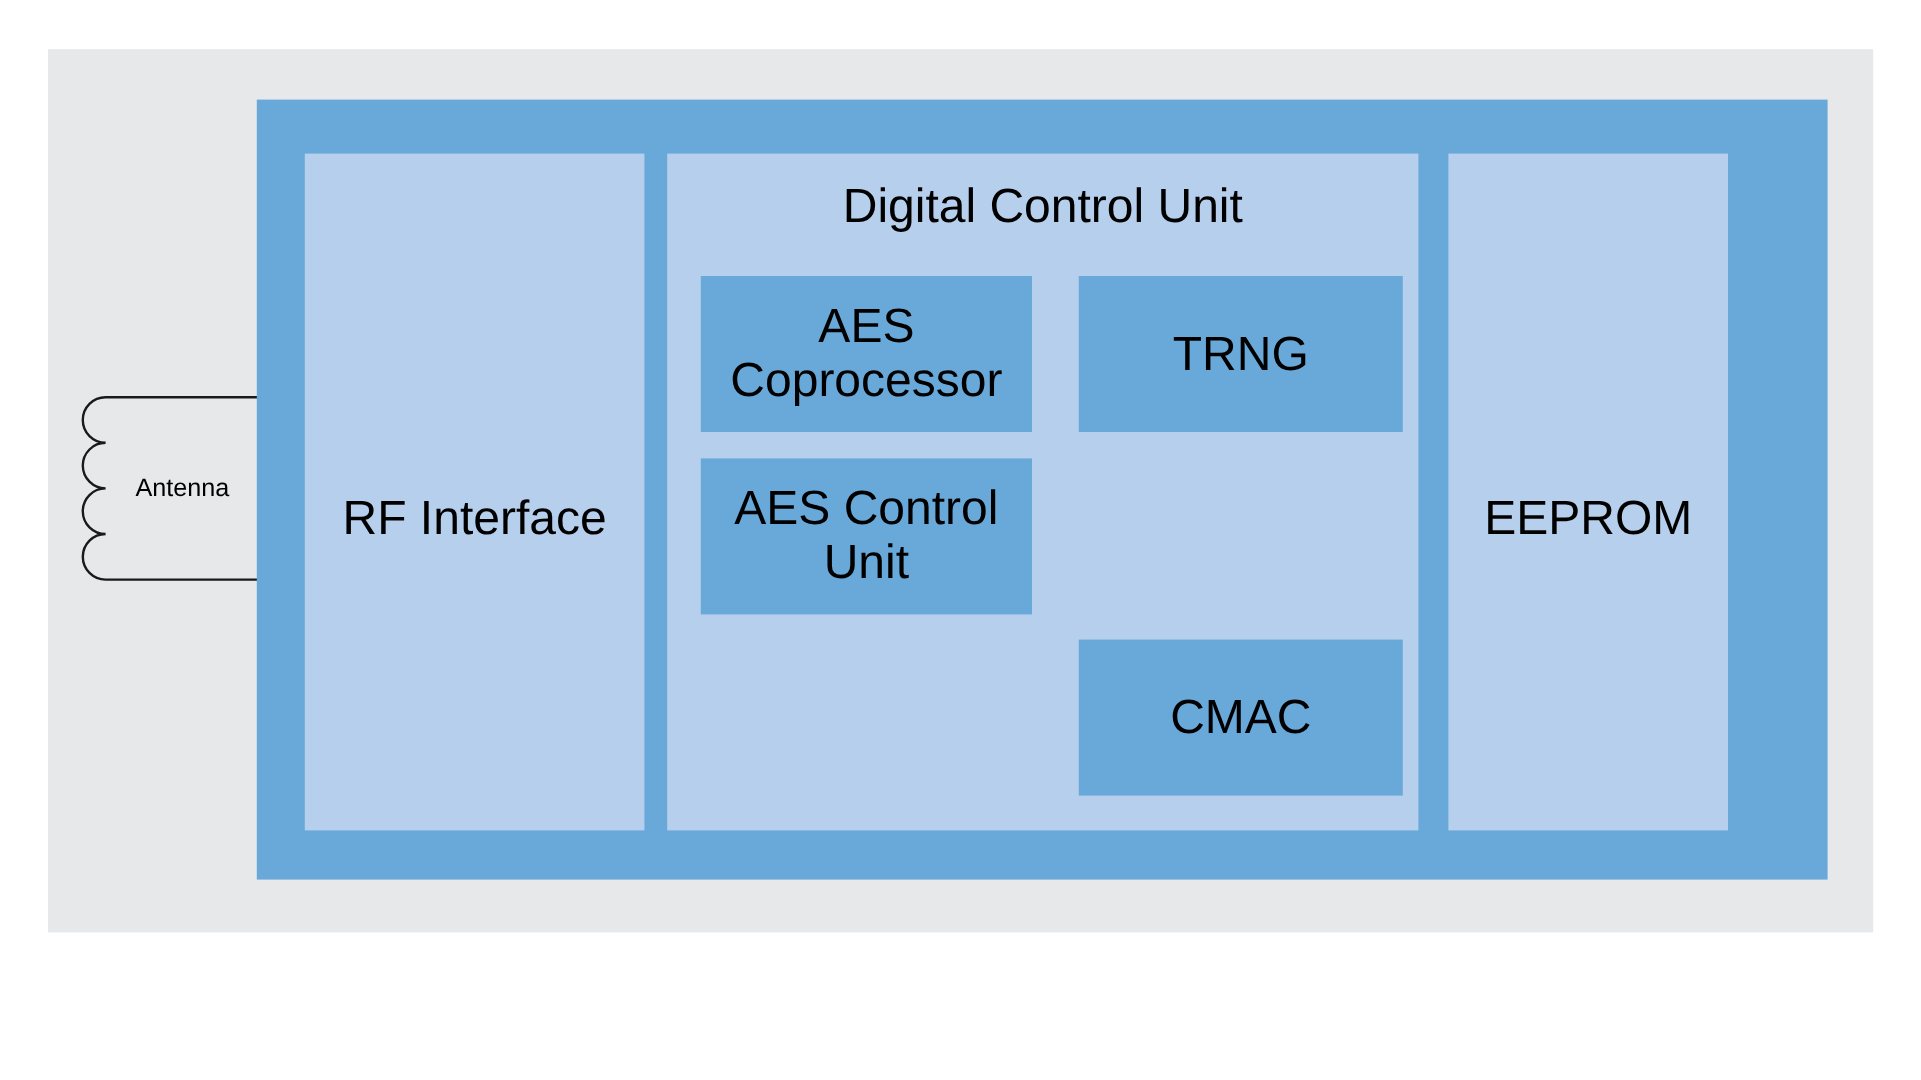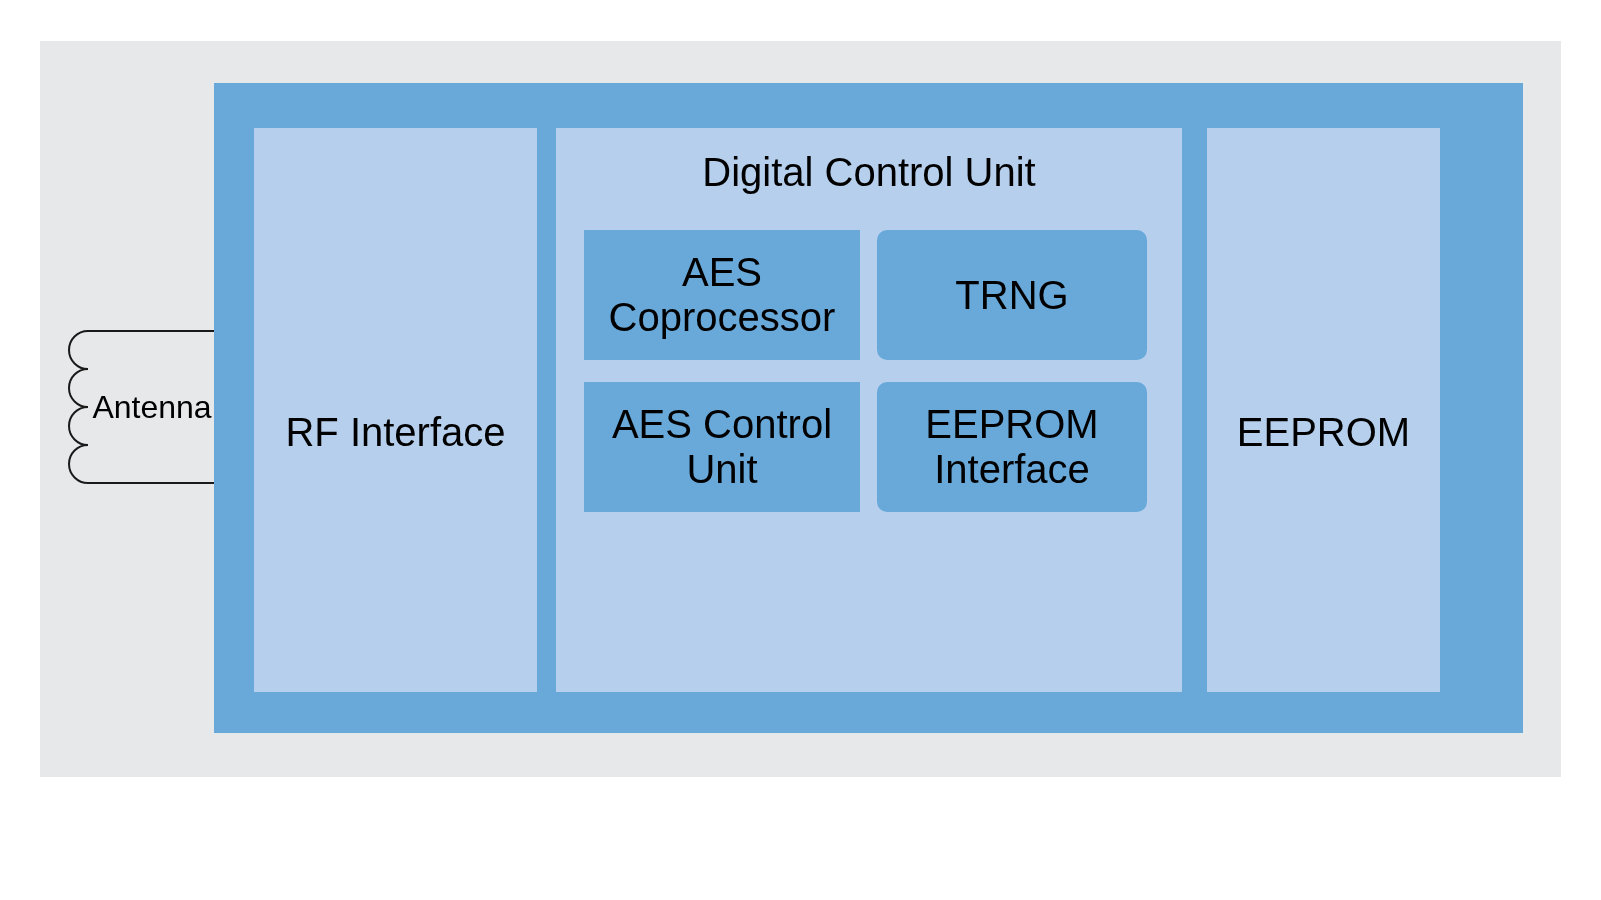--- a/index.html
+++ b/index.html
@@ -23,21 +23,21 @@
   .panel{
     position:absolute;left:40px;top:41px;width:1521px;height:736px;
     background:var(--panel-gray);
   }
   
   .antenna-svg{position:absolute;left:60px;top:320px;width:160px;height:172px;}
   .antenna-svg path{stroke:var(--antenna-line);stroke-width:2;fill:none;}
   .antenna-label{
     position:absolute;left:92px;top:385px;width:120px;height:44px;
     display:flex;align-items:center;justify-content:center;
-    font-size:32px;line-height:30px;white-space:nowrap;
+    font-size:21px;line-height:30px;white-space:nowrap;
   }
   
   .chip{
     position:absolute;left:214px;top:83px;width:1309px;height:650px;
     background:var(--chip-blue);
   }
   .lightbox{
     position:absolute;top:45px;height:564px;
     background:var(--block-light-blue);
   }
@@ -49,21 +49,21 @@
     padding-top:22px;text-align:center;
     font-size:40px;line-height:45px;
   }
   .dcu-block{
     position:absolute;width:276px;height:130px;
     background:var(--chip-blue);
     display:flex;align-items:center;justify-content:center;
     text-align:center;font-size:40px;line-height:45px;
   }
   .colA{left:28px;}
-  .colB{left:321px;width:270px;border-radius:10px;}
+  .colB{left:343px;width:270px;}
   .row1{top:102px;}
   .row2{top:254px;}
   .row3{top:405px;}
 </style>
 </head>
 <body>
 
 <div class="canvas">
 
   <div class="panel"></div>
@@ -89,22 +89,22 @@
 
       <div class="dcu-block colA row1">
         <span>AES Coprocessor</span>
       </div>
       <div class="dcu-block colB row1">
         <span>TRNG</span>
       </div>
       <div class="dcu-block colA row2">
         <span>AES Control Unit</span>
       </div>
-      <div class="dcu-block colB row2">
-        <span>EEPROM Interface</span>
+      <div class="dcu-block colB row3">
+        <span>CMAC</span>
       </div>
     </div>
 
     <div class="lightbox eeprom">
       <span class="big-label">EEPROM</span>
     </div>
 
   </div>
 
 </div>

